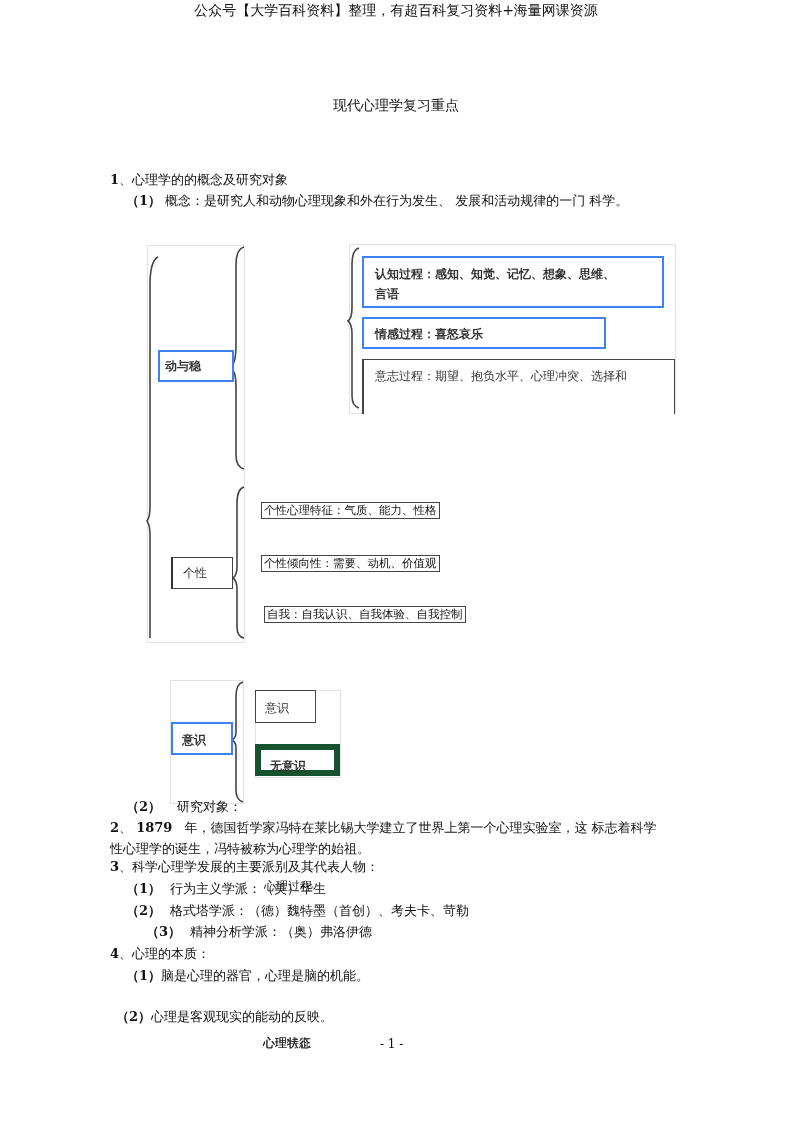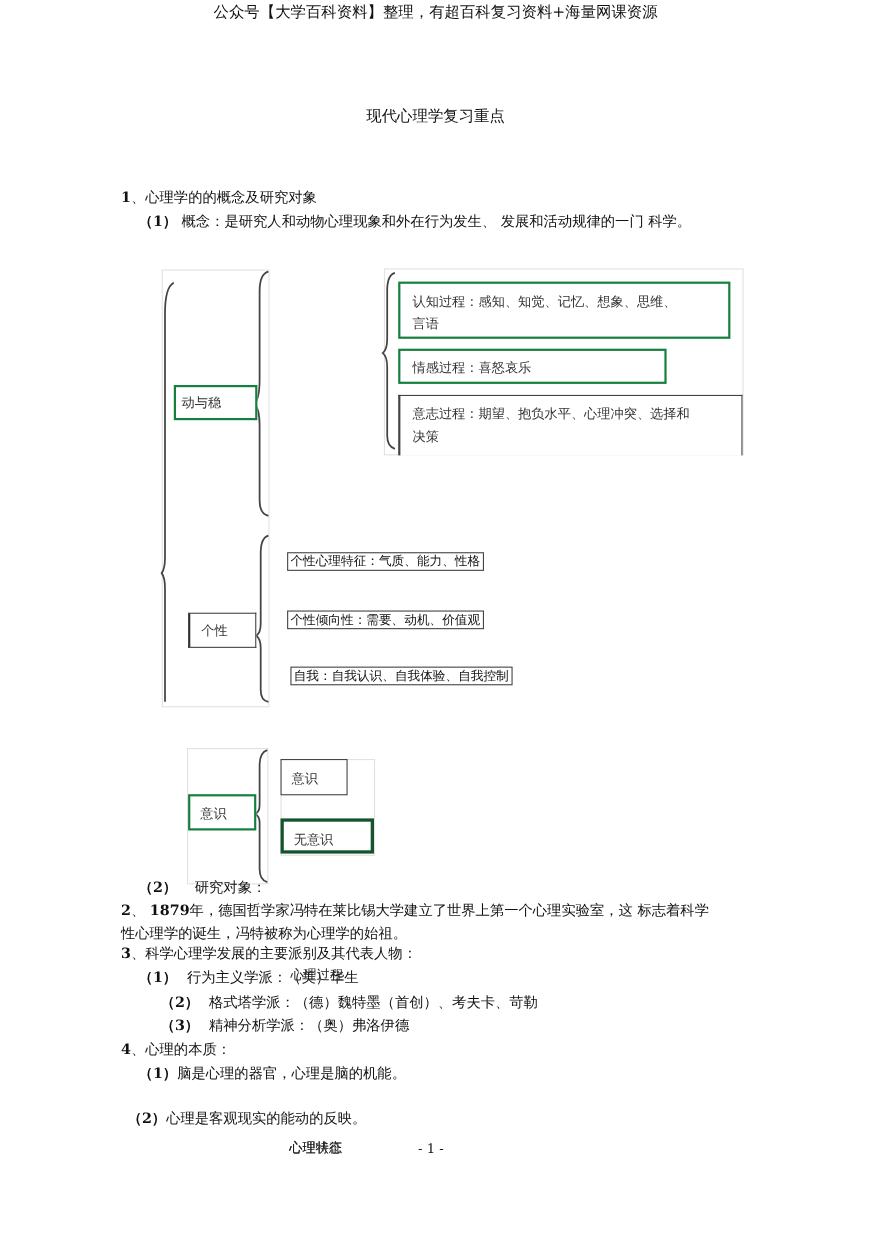--- a/index.html
+++ b/index.html
@@ -8,21 +8,21 @@
     .abs { position: absolute; white-space: nowrap; }
     .header-note { top: 2px; left: 0; width: 792px; text-align: center; font-size: 14px;
                    font-family: "DejaVu Serif", "Liberation Serif", serif; color: #111; }
     .doc-title { top: 97px; left: 0; width: 792px; text-align: center; font-size: 14px; }
     .t13 { font-size: 13px; }
     .bold { font-weight: bold; }
     .serif { font-family: "DejaVu Serif", "Liberation Serif", serif; }
     .frame { position: absolute; border: 1px solid #e2e2e2; background: #fff; }
     .box { position: absolute; border: 1px solid #333; background: #fff; font-size: 12px;
            font-family: "DejaVu Serif", "Liberation Serif", serif; color: #333; box-sizing: border-box; }
-    .box.thick { border: 2px solid #15803d; }
+    .box.thick { border: 2px solid #3b82f6; font-weight: bold; }
     .box-small { position: absolute; border: 1px solid #444; background: #fff; font-size: 11.5px;
                  padding: 0 2px; line-height: 15px; white-space: nowrap; color: #111; }
     svg.brace { position: absolute; overflow: visible; }
     svg.brace path { fill: none; stroke: #444; stroke-width: 1.6; }
     .overlay { font-size: 12px; color: #222; }
   </style>
 </head>
 <body>
 
 <div class="abs header-note">公众号【大学百科资料】整理，有超百科复习资料+海量网课资源</div>
@@ -55,21 +55,20 @@
 </svg>
 <div class="box thick" style="left:362px; top:256px; width:302px; height:52px; padding:6px 0 0 11px; line-height:20px;">
   <div>认知过程：感知、知觉、记忆、想象、思维、</div>
   <div>言语</div>
 </div>
 <div class="box thick" style="left:362px; top:317px; width:244px; height:32px; padding:7px 0 0 11px;">
   <span>情感过程：喜怒哀乐</span>
 </div>
 <div class="box" style="left:362px; top:359px; width:313px; height:55px; padding:6px 0 0 11px; line-height:21px; border-width:1px 1px 0 2px; border-color:#444;">
   <div>意志过程：期望、抱负水平、心理冲突、选择和</div>
-  <div>决策</div>
 </div>
 
 <svg class="brace" style="left:232px; top:485px;" width="14" height="155">
   <path d="M12,2 Q5,4 5,18 L5,82 Q5,90 1,93 Q5,96 5,104 L5,142 Q5,152 12,153"></path>
 </svg>
 <div class="box" style="left:171px; top:557px; width:62px; height:32px; padding:7px 0 0 10px; border:1px solid #444; border-left:2px solid #333;">
   <span>个性</span>
 </div>
 <div class="box-small" style="left:261px; top:502px;">个性心理特征：气质、能力、性格</div>
 <div class="box-small" style="left:261px; top:555px;">个性倾向性：需要、动机、价值观</div>
@@ -79,40 +78,40 @@
 <svg class="brace" style="left:231px; top:680px;" width="14" height="124">
   <path d="M12,2 Q5,4 5,16 L5,52 Q5,58 1,60 Q5,62 5,68 L5,110 Q5,120 12,122"></path>
 </svg>
 <div class="box thick" style="left:171px; top:722px; width:62px; height:33px; padding:8px 0 0 9px;">
   <span>意识</span>
 </div>
 <div class="frame" style="left:255px; top:690px; width:84px; height:86px;"></div>
 <div class="box" style="left:255px; top:690px; width:61px; height:33px; padding:9px 0 0 9px; border:1px solid #444;">
   <span>意识</span>
 </div>
-<div class="box" style="left:255px; top:744px; width:85px; height:32px; padding:8px 4px 0 9px; border:3px solid #14532d;">
+<div class="box" style="left:255px; top:744px; width:85px; height:32px; padding:8px 4px 0 9px; border:6px solid #14532d;font-weight:bold;">
   <span>无意识</span>
 </div>
 
 <div class="abs t13" style="top:798px; left:126px;">
   <span class="bold serif">（2）</span><span style="margin-left:16px">研究对象：</span>
 </div>
 
 <div class="abs t13" style="top:819px; left:110px;">
-  <span class="bold serif">2</span><span>、 </span><span class="bold serif">1879</span><span style="margin-left:0">年，德国哲学家冯特在莱比锡大学建立了世界上第一个心理实验室，这 标志着科学</span>
+  <span class="bold serif">2</span><span>、 </span><span class="bold serif">1879</span><span style="margin-left:12px">年，德国哲学家冯特在莱比锡大学建立了世界上第一个心理实验室，这 标志着科学</span>
 </div>
 <div class="abs t13" style="top:840px; left:110px;">性心理学的诞生，冯特被称为心理学的始祖。</div>
 
 <div class="abs t13" style="top:858px; left:110px;">
   <span class="bold serif">3</span><span>、科学心理学发展的主要派别及其代表人物：</span>
 </div>
 <div class="abs t13" style="top:880px; left:126px;">
   <span class="bold serif" style="display:inline-block; width:44px;">（1）</span><span>行为主义学派：（美）华生</span>
 </div>
-<div class="abs t13" style="top:902px; left:126px;margin-left:20px;">
+<div class="abs t13" style="top:902px; left:126px;">
   <span class="bold serif" style="display:inline-block; width:44px;">（2）</span><span>格式塔学派：（德）魏特墨（首创）、考夫卡、苛勒</span>
 </div>
 <div class="abs t13" style="top:923px; left:126px;margin-left:20px;">
   <span class="bold serif" style="display:inline-block; width:44px;">（3）</span><span>精神分析学派：（奥）弗洛伊德</span>
 </div>
 
 <div class="abs overlay" style="top:878px; left:264px;">心理过程</div>
 
 <div class="abs t13" style="top:945px; left:110px;">
   <span class="bold serif">4</span><span>、心理的本质：</span>

